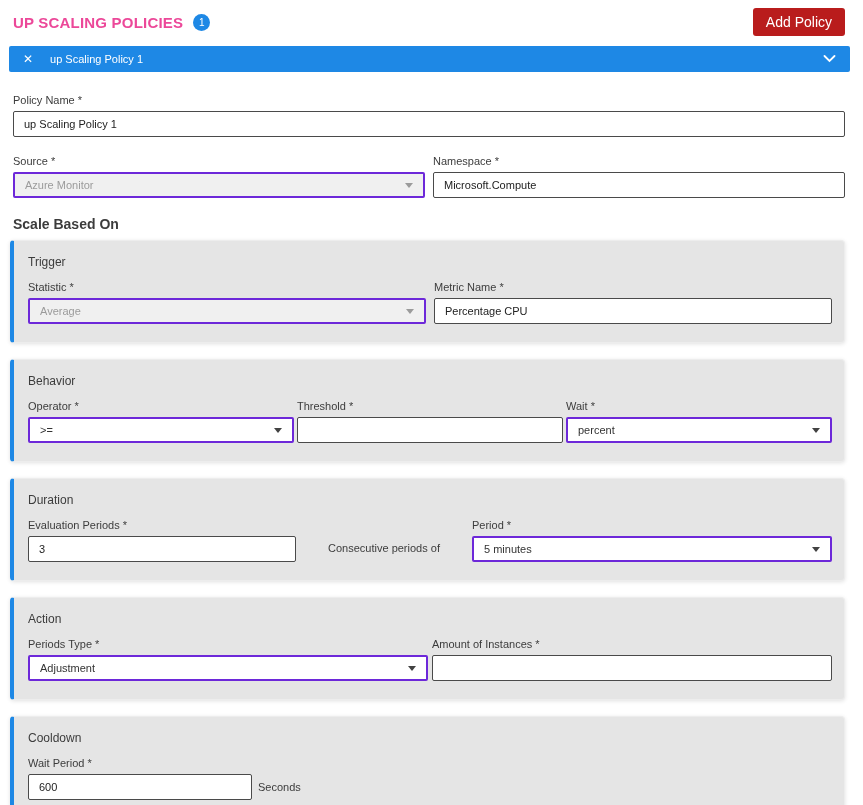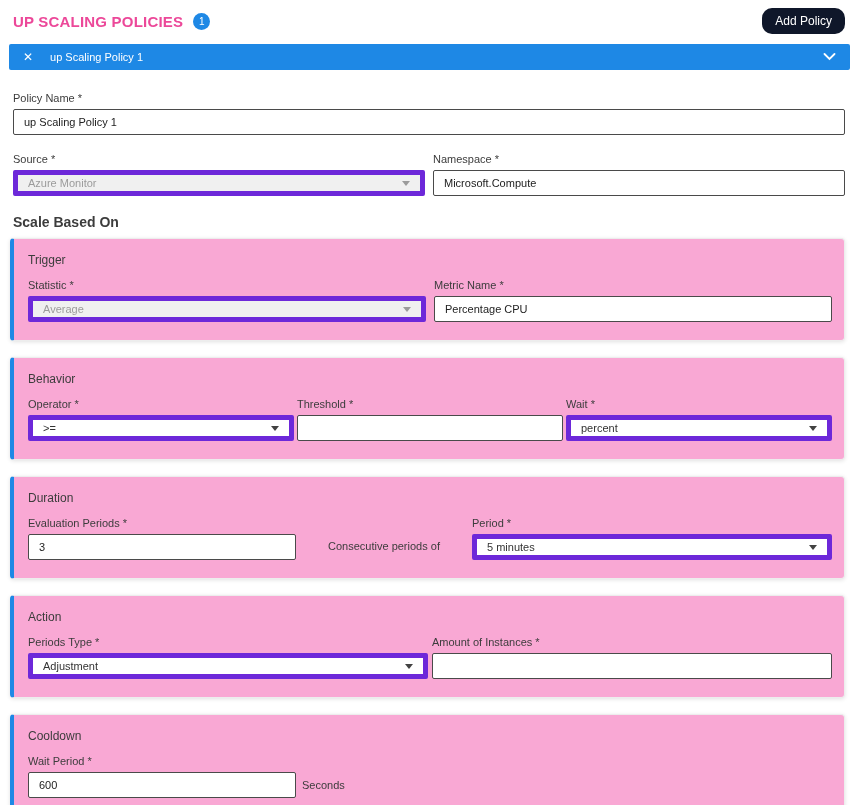--- a/index.html
+++ b/index.html
@@ -13,69 +13,69 @@
   
   .header-row { display:flex; align-items:center; margin-bottom:10px; padding-left:3px; }
   .page-title { color:#ec4899; font-size:15px; font-weight:bold; letter-spacing:.2px; }
   .count-badge {
     margin-left:10px; width:17px; height:17px; border-radius:50%;
     background:#1e88e5; color:#fff; font-size:10px;
     display:inline-flex; align-items:center; justify-content:center;
   }
   .spacer { flex:1; }
   .add-btn {
-    background:#0f172a; color:#fff; border:none; border-radius:10px;
-    font-size:12px; font-family:inherit; padding:6px 13px; cursor:pointer;
+    background:#b91c1c; color:#fff; border:none; border-radius:3px;
+    font-size:14px; font-family:inherit; padding:6px 13px; cursor:pointer;
   }
 
   
   .policy-bar {
     background:#1e88e5; color:#fff; height:26px; border-radius:2px;
     display:flex; align-items:center; padding:0 14px;
     margin:0 -5px 22px -1px; cursor:pointer;
   }
   .close-x { font-size:12px; margin-right:17px; line-height:1; }
   .policy-bar-title { font-size:11px; }
   .bar-chevron { margin-left:auto; display:flex; align-items:center; }
 
   
   .field-label { display:block; font-size:11px; color:#3c3c3c; margin-bottom:5px; }
   .text-input {
     width:100%; height:26px; border:1px solid #4a4a4a; border-radius:2px;
     padding:0 10px; font-size:11px; font-family:inherit; color:#222; background:#fff;
   }
   .select {
-    height:26px; border:5px solid #6d28d9; border-radius:2px; background:#fff;
+    height:26px; border:2px solid #6d28d9; border-radius:2px; background:#fff;
     padding:0 10px; display:flex; align-items:center; font-size:11px; color:#333;
     cursor:pointer;
   }
   .select .arrow {
     margin-left:auto; width:0; height:0;
     border-left:4.5px solid transparent; border-right:4.5px solid transparent;
     border-top:5px solid #424242;
   }
   .select.disabled { background:#f0f0f0; color:#9b9b9b; cursor:default; }
   .select.disabled .arrow { border-top-color:#9b9b9b; }
 
   .top-field { margin-left:3px; margin-bottom:18px; }
   .two-col { display:grid; grid-template-columns:1fr 1fr; gap:8px; }
   .section-label { font-size:14px; font-weight:bold; color:#3c3c3c; margin:0 0 8px 3px; }
 
   
   .card {
-    background:#f9a8d4; border:1px solid #ededed; border-left:4px solid #1e88e5;
+    background:#e5e5e5; border:1px solid #ededed; border-left:4px solid #1e88e5;
     border-radius:4px; box-shadow:0 1px 4px rgba(0,0,0,.12);
     padding:14px 12px 18px 14px; margin-bottom:16px;
   }
   .card-title { font-size:12px; color:#3c3c3c; margin-bottom:12px; }
   .thirds { display:grid; grid-template-columns:1fr 1fr 1fr; gap:3px; }
   .duration-grid { display:grid; grid-template-columns:268px 1fr 360px; align-items:end; }
   .mid-text { font-size:11px; color:#3c3c3c; text-align:center; padding-bottom:8px;margin-top:16px; }
   .inline-row { display:flex; align-items:center; gap:6px; }
-  .fixed-268 { width:268px; }
+  .fixed-268 { width:224px; }
   .suffix-text { font-size:11px; color:#3c3c3c; }
 </style>
 </head>
 <body>
 
 <div class="container">
 
   <div class="header-row">
     <span class="page-title">UP SCALING POLICIES</span>
     <span class="count-badge">1</span>

